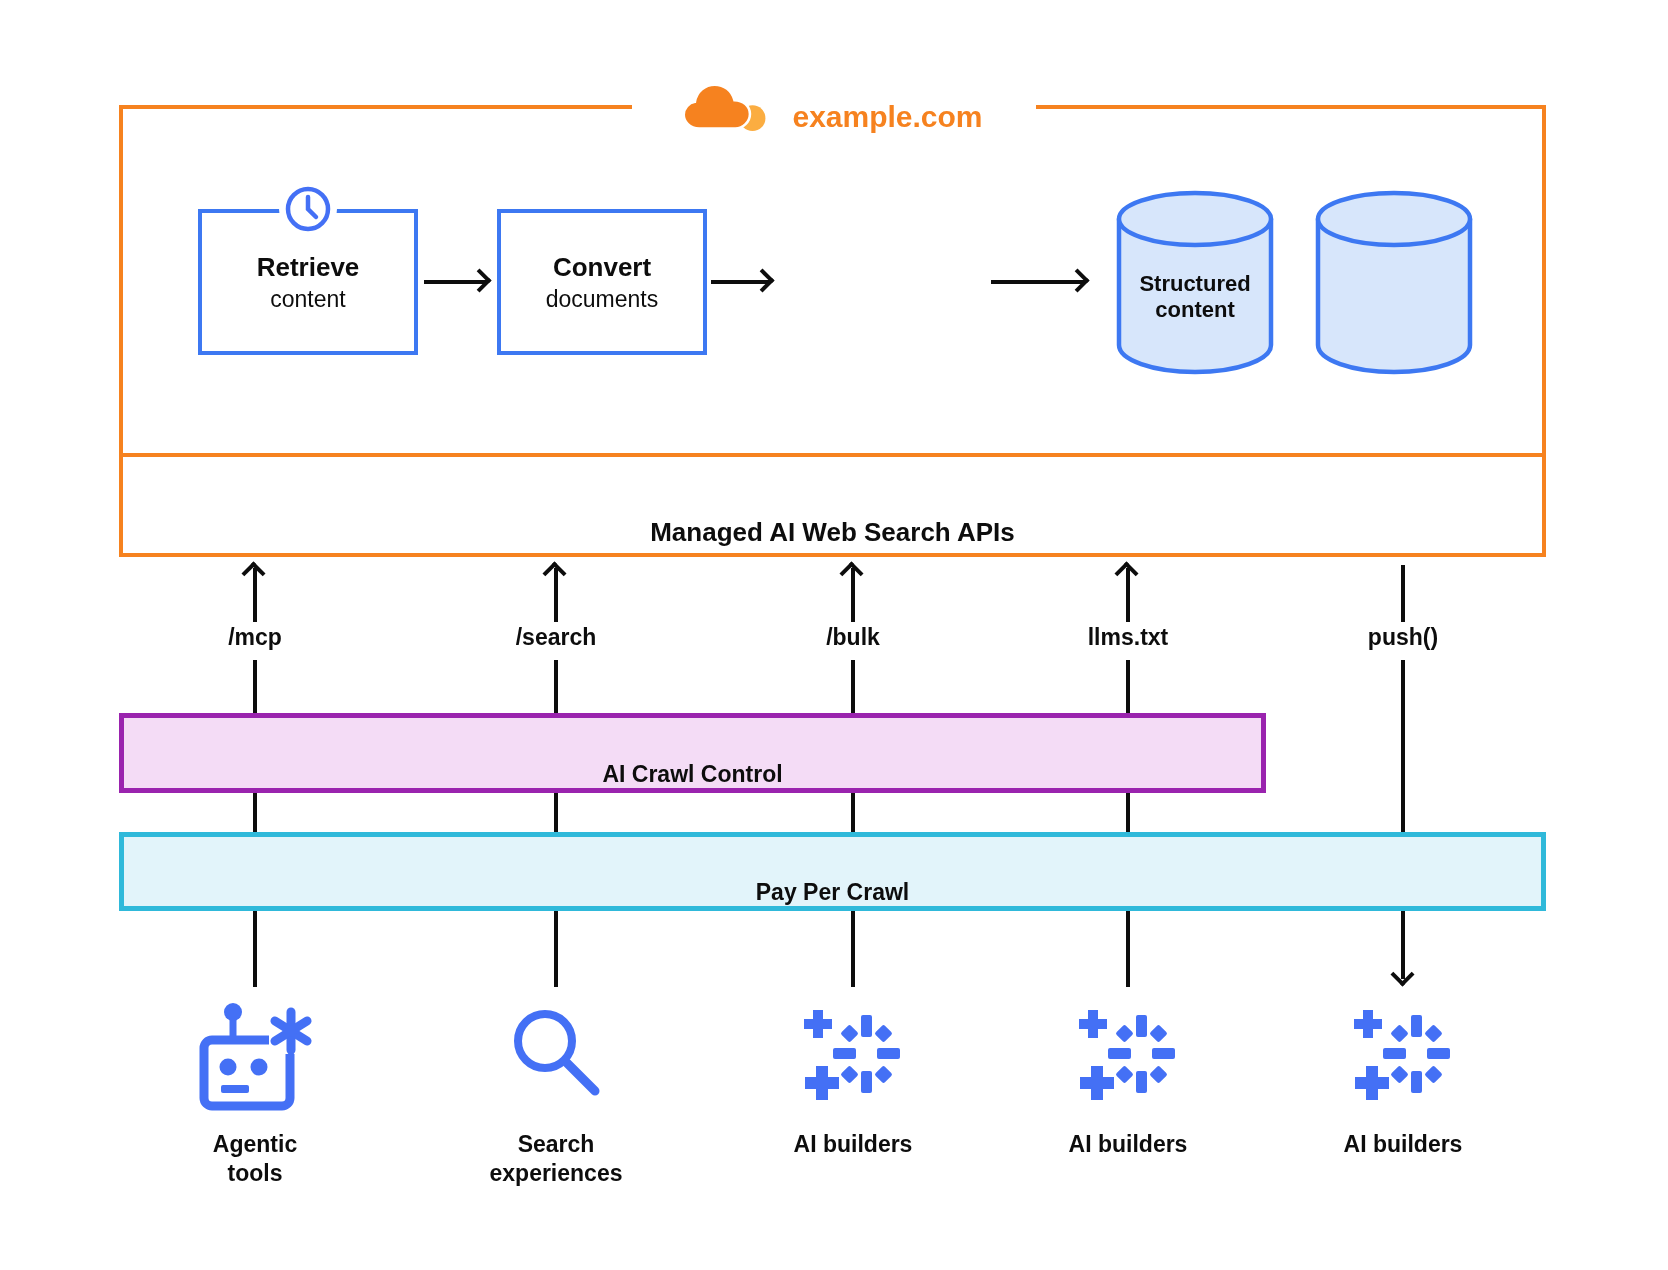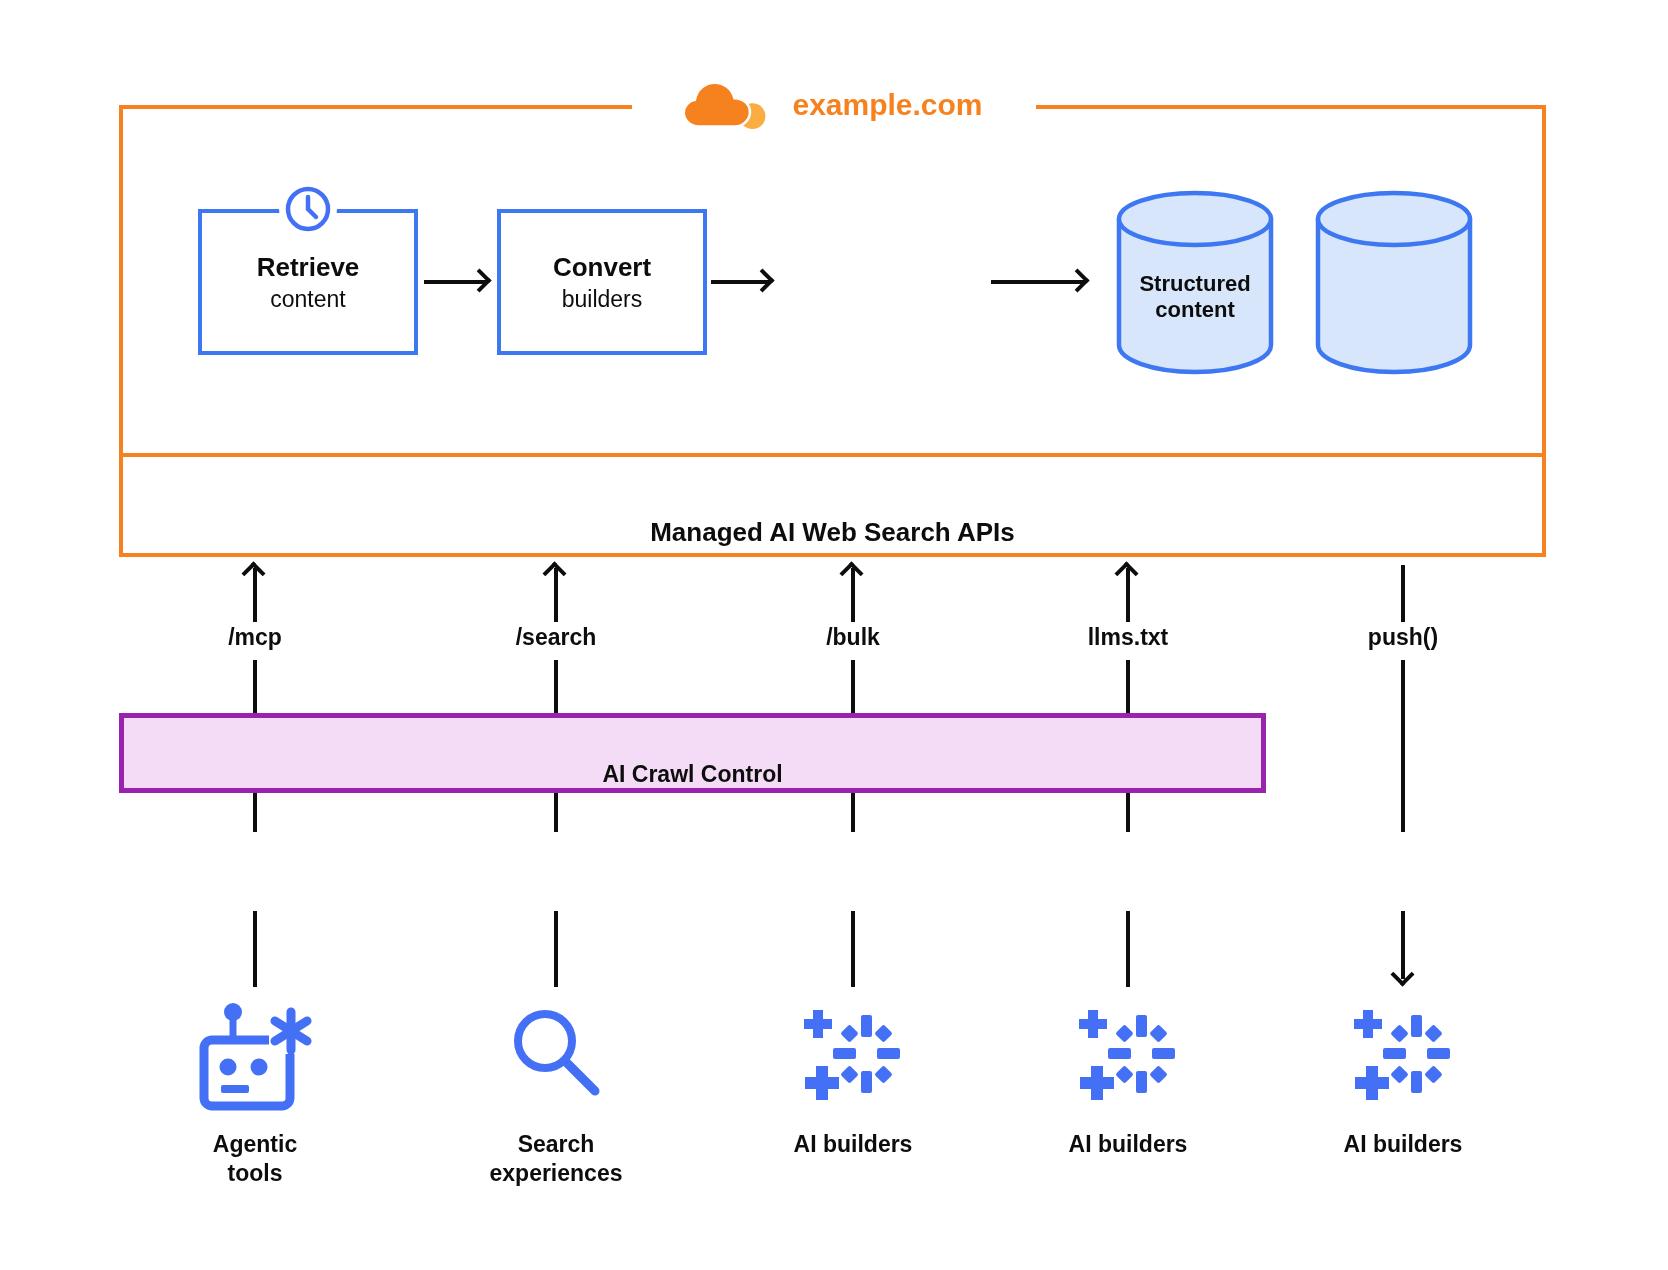--- a/index.html
+++ b/index.html
@@ -9,21 +9,21 @@
     overflow:hidden;
   }
   .abs{position:absolute;box-sizing:border-box;}
 
   
   .site-box{border:4px solid #F6821F;background:#ffffff;}
   .site-divider{background:#F6821F;}
   .api-label-area{display:flex;align-items:center;justify-content:center;
     font-weight:bold;font-size:26px;margin-top:27px;}
   .logo-gap{background:#ffffff;}
-  .logo-row{display:flex;align-items:center;justify-content:center;gap:24px;}
+  .logo-row{display:flex;align-items:flex-end;justify-content:center;gap:24px;}
   .domain-text{font-weight:bold;font-size:30px;color:#F6821F;}
 
   
   .step-box{border:4px solid #3D78F2;background:#ffffff;display:flex;
     flex-direction:column;align-items:center;justify-content:center;gap:3px;}
   .step-title{font-weight:bold;font-size:26px;}
   .step-sub{font-size:23px;}
   .clock-bg{background:#ffffff;border-radius:50%;}
 
   
@@ -81,21 +81,21 @@
   <div class="abs clock-bg" style="left:279px;top:180px;width:58px;height:58px;"></div>
   <div class="abs" style="left:284px;top:185px;">
     <svg width="48" height="48" viewBox="0 0 48 48">
       <circle cx="24" cy="24" r="20" fill="#ffffff" stroke="#4470F5" stroke-width="4.5"></circle>
       <path d="M24,12 L24,24 L32,32" fill="none" stroke="#4470F5" stroke-width="4.5" stroke-linecap="round"></path>
     </svg>
   </div>
 
   <div class="abs step-box" style="left:497px;top:209px;width:210px;height:146px;">
     <span class="step-title">Convert</span>
-    <span class="step-sub">builders</span>
+    <span class="step-sub">documents</span>
   </div>
 
 
   <div class="abs hline" style="left:424px;top:280px;width:62px;"></div>
   <div class="abs chev-right" style="left:471px;top:272px;"></div>
 
   <div class="abs hline" style="left:711px;top:280px;width:58px;"></div>
   <div class="abs chev-right" style="left:754px;top:272px;"></div>
 
   <div class="abs hline" style="left:991px;top:280px;width:93px;"></div>
@@ -147,20 +147,23 @@
   <div class="abs vline" style="left:1401px;top:565px;height:57px;"></div>
   <div class="abs endpoint-label" style="left:1293px;top:624px;width:220px;">push()</div>
   <div class="abs vline" style="left:1401px;top:660px;height:172px;"></div>
   <div class="abs vline" style="left:1401px;top:911px;height:68px;"></div>
   <div class="abs chev-down" style="left:1394px;top:966px;"></div>
 
   <div class="abs layer-bar bar-crawl" style="left:119px;top:713px;width:1147px;height:80px;">
     <span>AI Crawl Control</span>
   </div>
 
+  <div class="abs layer-bar bar-pay" style="left:119px;top:832px;width:1427px;height:79px;">
+    <span>Pay Per Crawl</span>
+  </div>
 
   <div class="abs" style="left:195px;top:1000px;">
     <svg width="120" height="118" viewBox="0 0 120 118">
       <line x1="38" y1="18" x2="38" y2="42" stroke="#4470F5" stroke-width="7"></line>
       <circle cx="38" cy="12" r="9" fill="#4470F5"></circle>
       <rect x="9" y="40" width="86" height="66" rx="8" fill="none" stroke="#4470F5" stroke-width="9"></rect>
       <rect x="74" y="18" width="46" height="36" fill="#ffffff"></rect>
       <g stroke="#4470F5" stroke-width="9" stroke-linecap="round">
         <line x1="96" y1="12" x2="96" y2="50"></line>
         <line x1="80" y1="21" x2="112" y2="41"></line>

